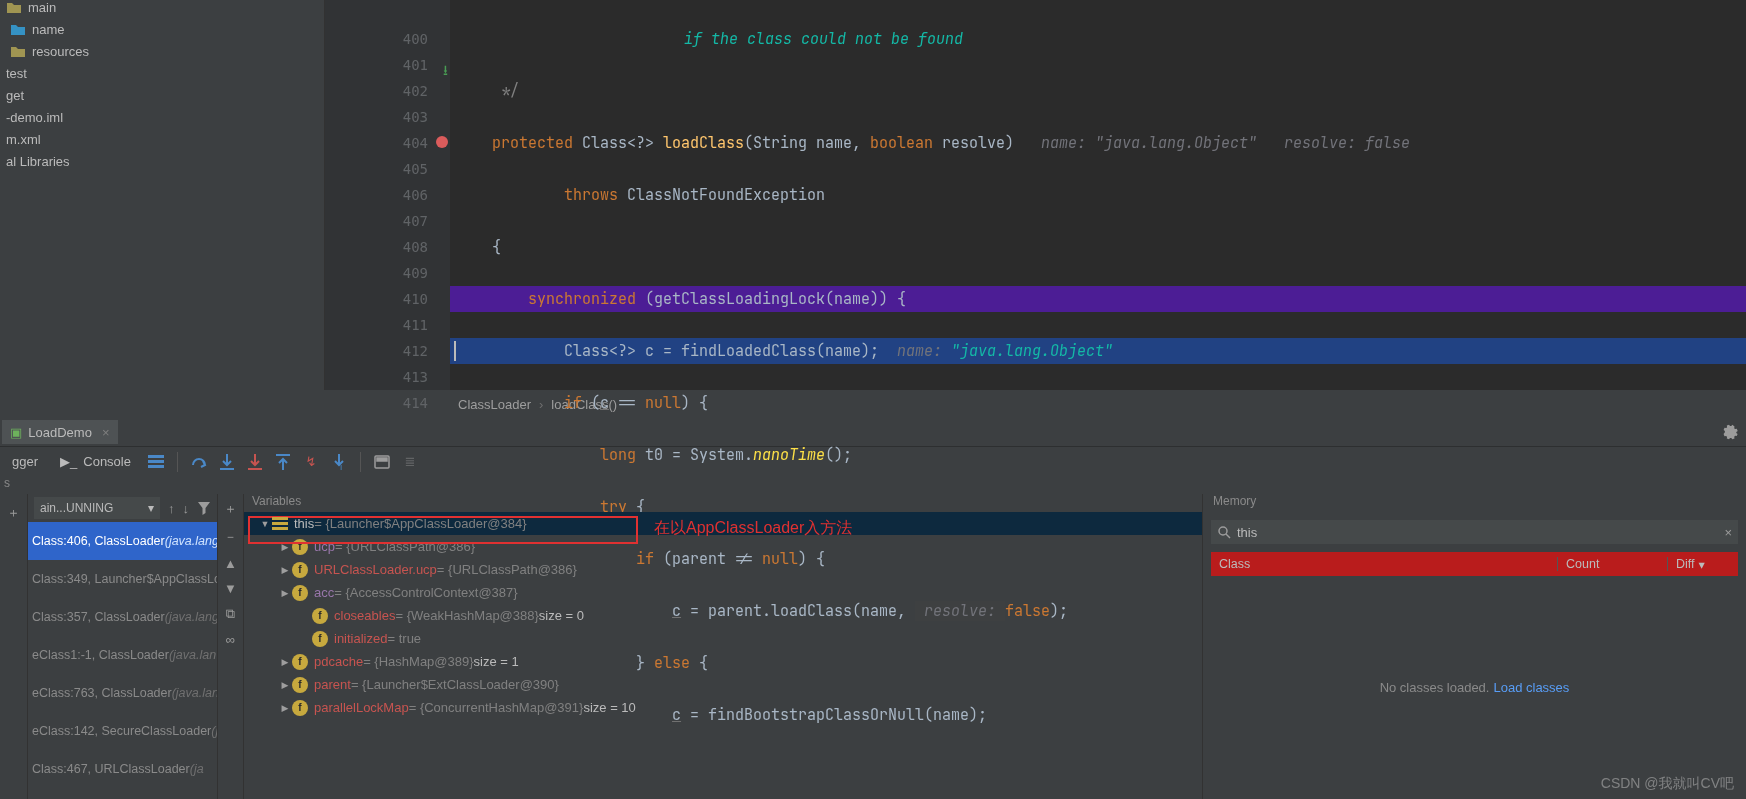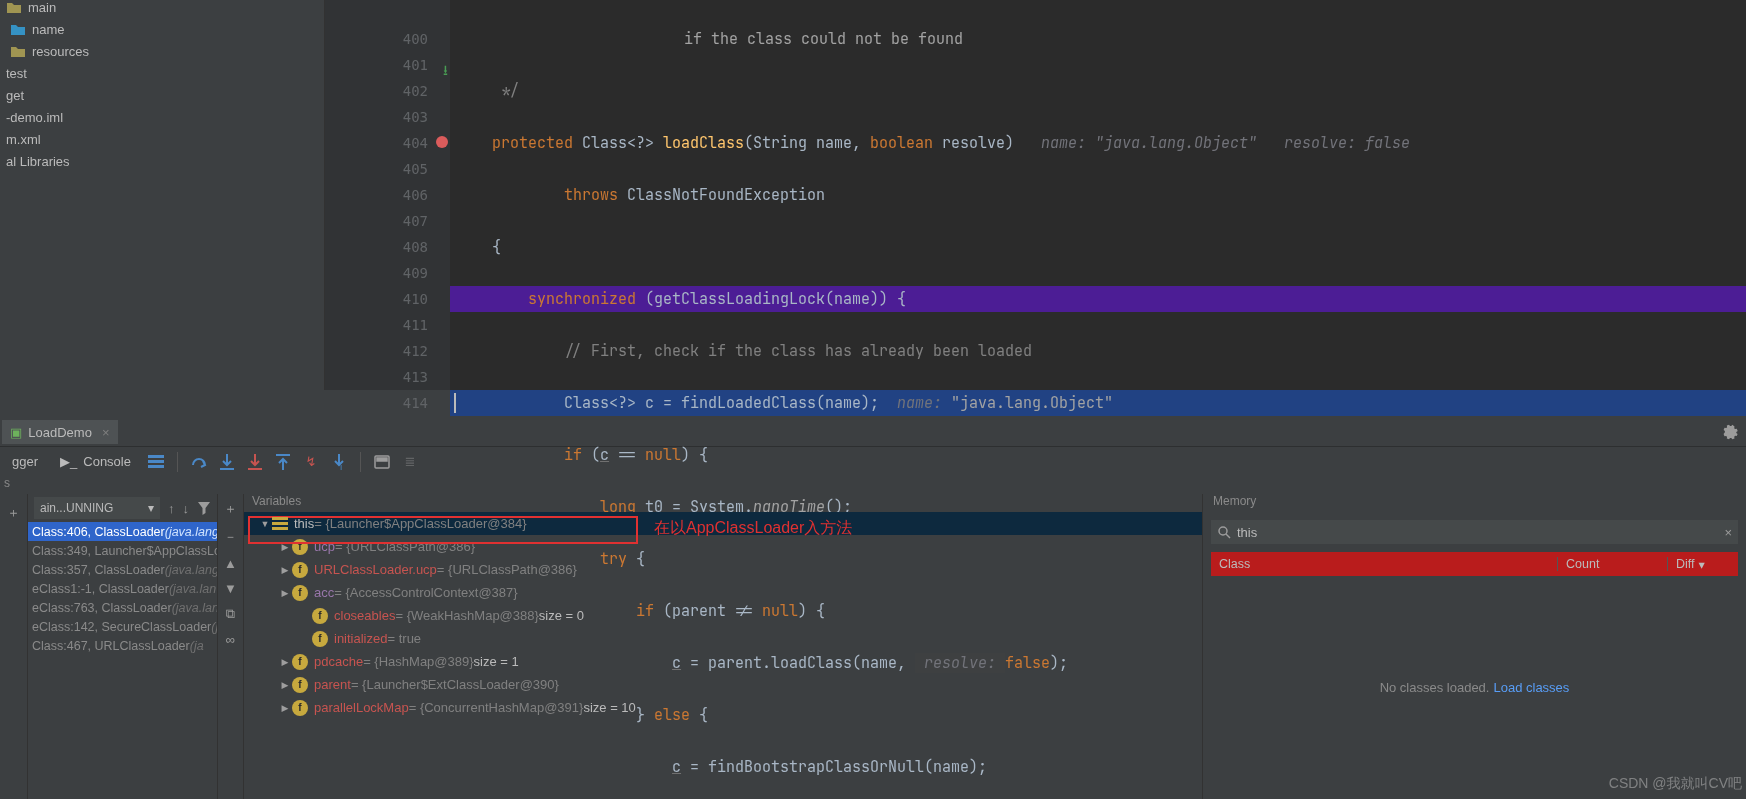--- a/index.html
+++ b/index.html
@@ -10,23 +10,23 @@
 .project-tree { width:325px; background:#3c3f41; border-right:1px solid #323232; overflow:hidden; }
 .editor-area { flex:1; display:flex; background:#2b2b2b; position:relative; }
 .gutter { width:125px; background:#313335; text-align:right; color:#606366; font-family:Consolas,monospace; font-size:14px; line-height:26px; padding-right:22px; position:relative;}
 .code { flex:1; white-space:pre; font-family:"JetBrains Mono",Consolas,monospace; font-size:15px; line-height:26px; color:#a9b7c6; }
 .code-line { height:26px; padding-left:6px; position:relative;}
 .hl-line { background:#214283; }
 .bp-line { background:#4c1d95; }
 .kw { color:#cc7832; }
 .cmt { color:#808080; }
 .param-hint { color:#72737a; font-style:italic; }
-.hint-str { color:#a3a3a3; }
+.hint-str { color:#14b8a6; font-style:italic;}
 .method-y { color:#ffc66d; }
-.method-i { font-style:italic; color:#a3a3a3;}
+.method-i { font-style:italic; color:#fde047;}
 .under { text-decoration:underline; text-decoration-color:#707070;}
 .breadcrumb { height:28px; background:#3c3f41; color:#9e9e9e; font-size:13px; display:flex; align-items:center; padding-left:458px; }
 .breadcrumb span { margin-right:8px; }
 .chev { color:#6e6e6e; }
 
 .tree-item { height:22px; display:flex; align-items:flex-start; padding-left:6px; gap:6px; color:#bbbbbb; }
 .tree-item.folder-b svg{ fill:#3592c4;}
 .tree-item.folder-y svg{ fill:#a09552;}
 .tree-item .ico { width:16px; height:16px; display:inline-flex; align-items:center; justify-content:center;}
 
@@ -44,21 +44,21 @@
 
 
 .threads-row { height:18px; background:#3c3f41; color:#8a8a8a; font-size:12px; padding-left:4px; }
 
 
 .debug-body { display:flex; height:305px; background:#3c3f41; }
 .left-strip { width:28px; background:#3c3f41; border-right:1px solid #323232; display:flex; flex-direction:column; align-items:center; gap:10px; padding-top:10px;}
 .frames-col { width:190px; border-right:1px solid #323232; display:flex; flex-direction:column;}
 .frames-head { height:28px; display:flex; align-items:center; gap:8px; padding:0 6px; }
 .frames-head .combo { flex:1; background:#45494a; height:22px; display:flex; align-items:center; padding:0 6px; color:#bbbbbb; font-size:12px; justify-content:space-between;}
-.frame-item { height:19px; display:flex; align-items:center; padding-left:4px; font-size:12.5px; color:#8a8a8a; overflow:hidden; white-space:nowrap;}
+.frame-item { height:38px; display:flex; align-items:center; padding-left:4px; font-size:12.5px; color:#8a8a8a; overflow:hidden; white-space:nowrap;}
 .frame-item.sel { background:#2f65ca; color:#fff; }
 .frame-item.sel .it { color:#cfe3ff; font-style:italic;}
 .frame-item .it { font-style:italic; color:#707070;}
 
 .mid-strip { width:26px; border-right:1px solid #323232; display:flex; flex-direction:column; align-items:center; gap:10px; padding-top:6px;}
 
 .vars-col { flex:1; display:flex; flex-direction:column; border-right:1px solid #323232;}
 .vars-header { height:18px; padding-left:8px; color:#8a8a8a; font-size:12px;}
 .vars-body { flex:1; overflow:hidden; position:relative;}
 .var-row { height:23px; display:flex; align-items:center; font-size:13px; color:#bbbbbb; white-space:nowrap;}
@@ -80,21 +80,21 @@
 
 .memory-col { width:543px; display:flex; flex-direction:column;}
 .mem-header { height:18px; padding-left:10px; color:#8a8a8a; font-size:12px;}
 .mem-search { margin:8px; height:24px; background:#45494a; display:flex; align-items:center; padding:0 6px; gap:6px;}
 .mem-search input { flex:1; background:transparent; border:none; color:#bbbbbb; font-size:13px; outline:none;}
 .mem-cols { height:24px; background:#b91c1c; display:flex; align-items:center; font-size:12.5px; color:#bbbbbb; margin:0 8px;}
 .mem-cols > div { padding:0 8px; border-right:1px solid #555;}
 .mem-empty { flex:1; display:flex; align-items:center; justify-content:center; color:#8a8a8a; font-size:13px;}
 .mem-empty a { color:#589df6; margin-left:4px; cursor:pointer;}
 
-.watermark { position:absolute; right:4px; bottom:6px; color:#b8b8b8; font-size:14px; opacity:.55;}
+.watermark { position:absolute; right:12px; bottom:6px; color:#b8b8b8; font-size:14px; opacity:.55;}
 
 
 .gut-ico { position:absolute; width:16px; height:16px; }
 .breakpoint { background:#db5c5c; border-radius:50%; }
 
 svg { display:block;}
 </style>
 </head>
 <body>
 
@@ -160,21 +160,20 @@
       <div>413</div>
       <div>414</div>
     </div>
     <div class="code">
 <div class="code-line"><span class="hint-str" style="padding-left:120px;">            if the class could not be found</span></div>
 <div class="code-line"><span class="cmt">     */</span></div>
 <div class="code-line">    <span class="kw">protected</span><span> Class&lt;?&gt; </span><span class="method-y">loadClass</span><span>(String name, </span><span class="kw">boolean</span><span> resolve)   </span><span class="param-hint">name: "java.lang.Object"   resolve: false</span></div>
 <div class="code-line">            <span class="kw">throws </span><span>ClassNotFoundException</span></div>
 <div class="code-line">    <span>{</span></div>
 <div class="code-line bp-line">        <span class="kw">synchronized </span><span>(getClassLoadingLock(name)) {</span></div>
-<div class="code-line"><span class="cmt">    <span>        // First, check if the class has already been loaded</span></span></div>
 <div class="code-line hl-line"><span style="border-left:2px solid #bbbbbb;margin-left:-2px;"></span>    <span>        Class&lt;?&gt; c = </span><span>findLoadedClass</span><span>(name);  </span><span class="param-hint">name: </span><span class="hint-str">"java.lang.Object"</span></div>
 <div class="code-line">            <span class="kw">if </span><span>(</span><span class="under">c</span><span> == </span><span class="kw">null</span><span>) {</span></div>
 <div class="code-line">                <span class="kw">long </span><span>t0 = System.</span><span class="method-i">nanoTime</span><span>();</span></div>
 <div class="code-line">                <span class="kw">try </span><span>{</span></div>
 <div class="code-line">                    <span class="kw">if </span><span>(parent != </span><span class="kw">null</span><span>) {</span></div>
 <div class="code-line">        <span>                </span><span class="under">c</span><span> = parent.loadClass(name, </span><span class="param-hint" style="background:#3e4041;"> resolve: </span><span class="kw">false</span><span>);</span></div>
 <div class="code-line">        <span>            } </span><span class="kw">else </span><span>{</span></div>
 <div class="code-line">        <span>                </span><span class="under">c</span><span> = findBootstrapClassOrNull(name);</span></div>
 
     </div>

